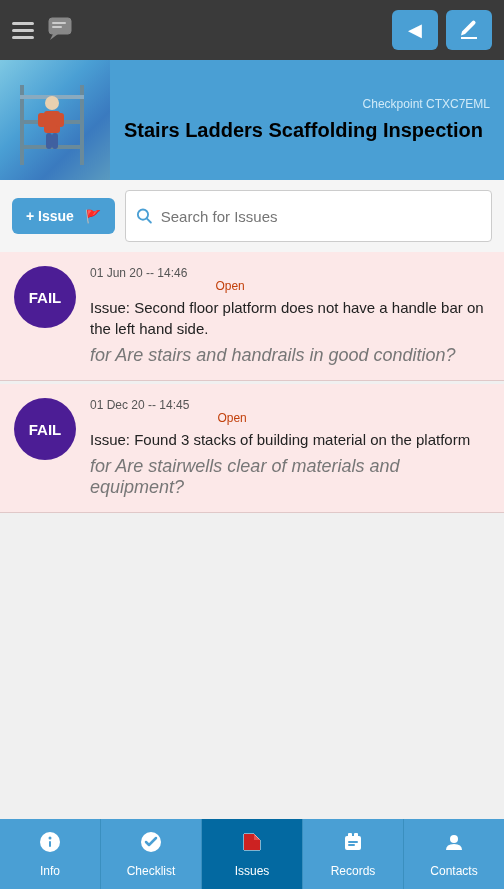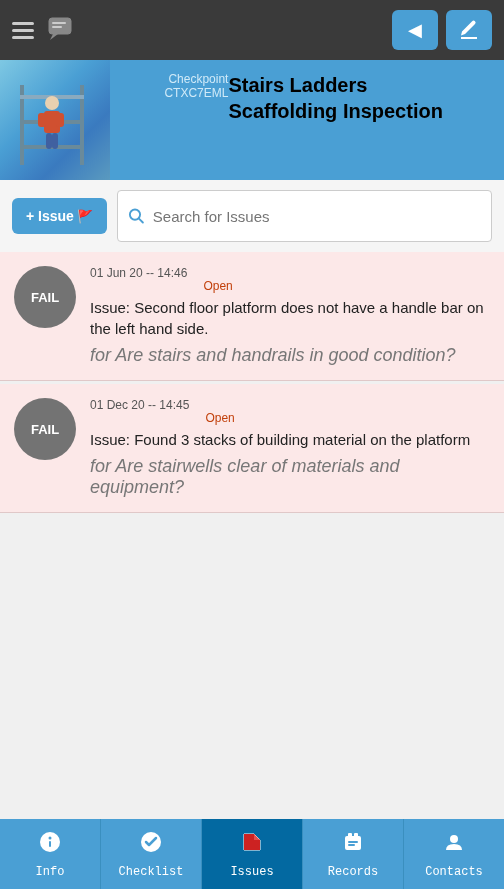--- a/index.html
+++ b/index.html
@@ -87,22 +87,23 @@
       height: 100%;
       background: linear-gradient(135deg, #7ec8e3 0%, #4a9fd4 40%, #3a7abf 70%, #5a9abf 100%);
       display: flex;
       align-items: center;
       justify-content: center;
       position: relative;
     }
     
     .header-text-area {
       flex: 1;
-      padding: 12px 32px;
-      display: flex;
+      padding: 12px 14px;
+      display: flex;
+      flex-direction: column;
       justify-content: center;
     }
     .checkpoint-label {
       color: #d0eaf8;
       font-size: 12px;
       text-align: right;
       margin-bottom: 6px;
     }
     .inspection-title {
       color: #000000;
@@ -123,21 +124,21 @@
       background: #4a9fd4;
       color: white;
       border: none;
       border-radius: 6px;
       padding: 10px 14px;
       font-size: 14px;
       font-weight: bold;
       cursor: pointer;
       display: flex;
       align-items: center;
-      gap: 3px;
+      gap: 11px;
       white-space: nowrap;
     }
     .flag-icon-sm {
       font-size: 13px;
     }
     .search-box {
       flex: 1;
       display: flex;
       align-items: center;
       background: white;
@@ -161,38 +162,38 @@
       padding: 14px 14px 14px 14px;
       display: flex;
       align-items: flex-start;
       gap: 14px;
       border-bottom: 1px solid #e0c8c8;
     }
     .fail-badge {
       width: 62px;
       height: 62px;
       border-radius: 50%;
-      background: #737373;
+      background: #4c1d95;
       color: white;
       font-weight: bold;
-      font-size: 13px;
+      font-size: 15px;
       display: flex;
       align-items: center;
       justify-content: center;
       flex-shrink: 0;
     }
     .issue-content {
       flex: 1;
     }
     .issue-meta {
       font-size: 12px;
       color: #555;
       margin-bottom: 4px;
       display: flex;
-      gap: 16px;
+      gap: 28px;
     }
     .issue-status {
       color: #c2410c;
       margin-top: 13px;
     }
     .issue-title {
       font-size: 15px;
       color: #222;
       font-weight: normal;
       line-height: 1.4;
@@ -223,21 +224,20 @@
     .bottom-nav-item {
       flex: 1;
       display: flex;
       flex-direction: column;
       align-items: center;
       justify-content: center;
       gap: 4px;
       cursor: pointer;
       border-right: 1px solid #3a8fbf;
       color: white;
-      font-family: Liberation Mono, monospace;
     }
     .bottom-nav-item:last-child { border-right: none; }
     .bottom-nav-item.active {
       background: #0369a1;
     }
     .bottom-nav-item .nav-icon {
       font-size: 22px;
     }
     .bottom-nav-item .nav-label {
       font-size: 12px;

